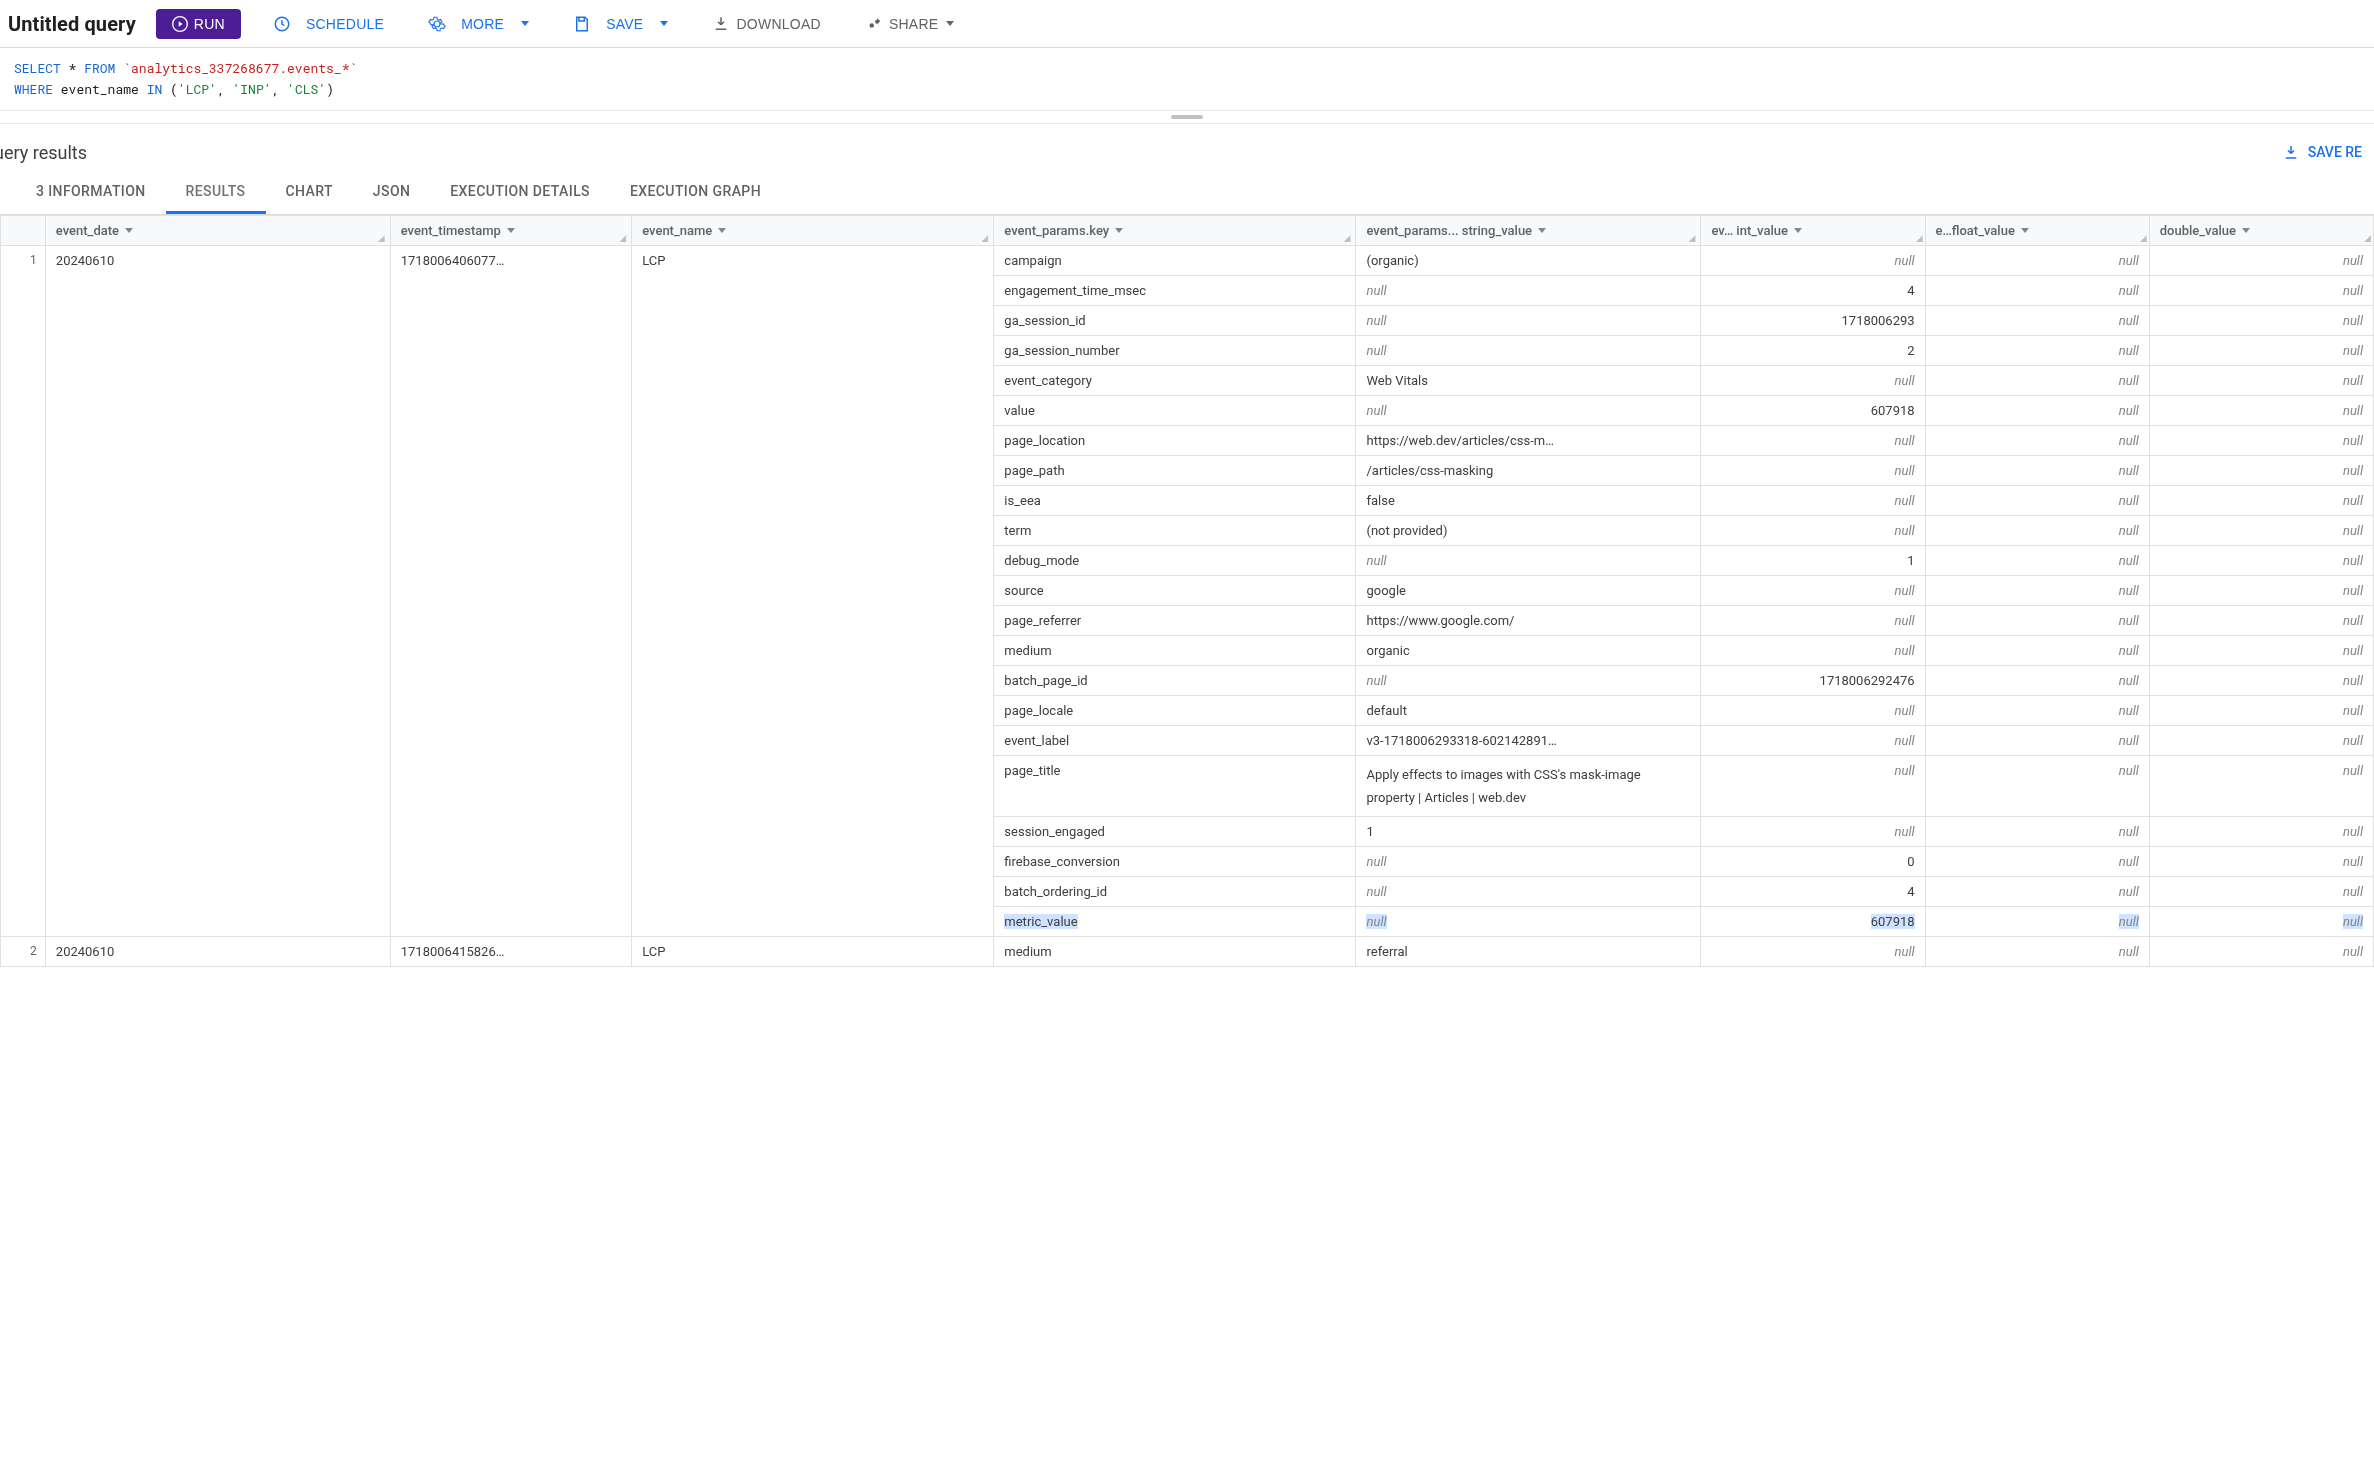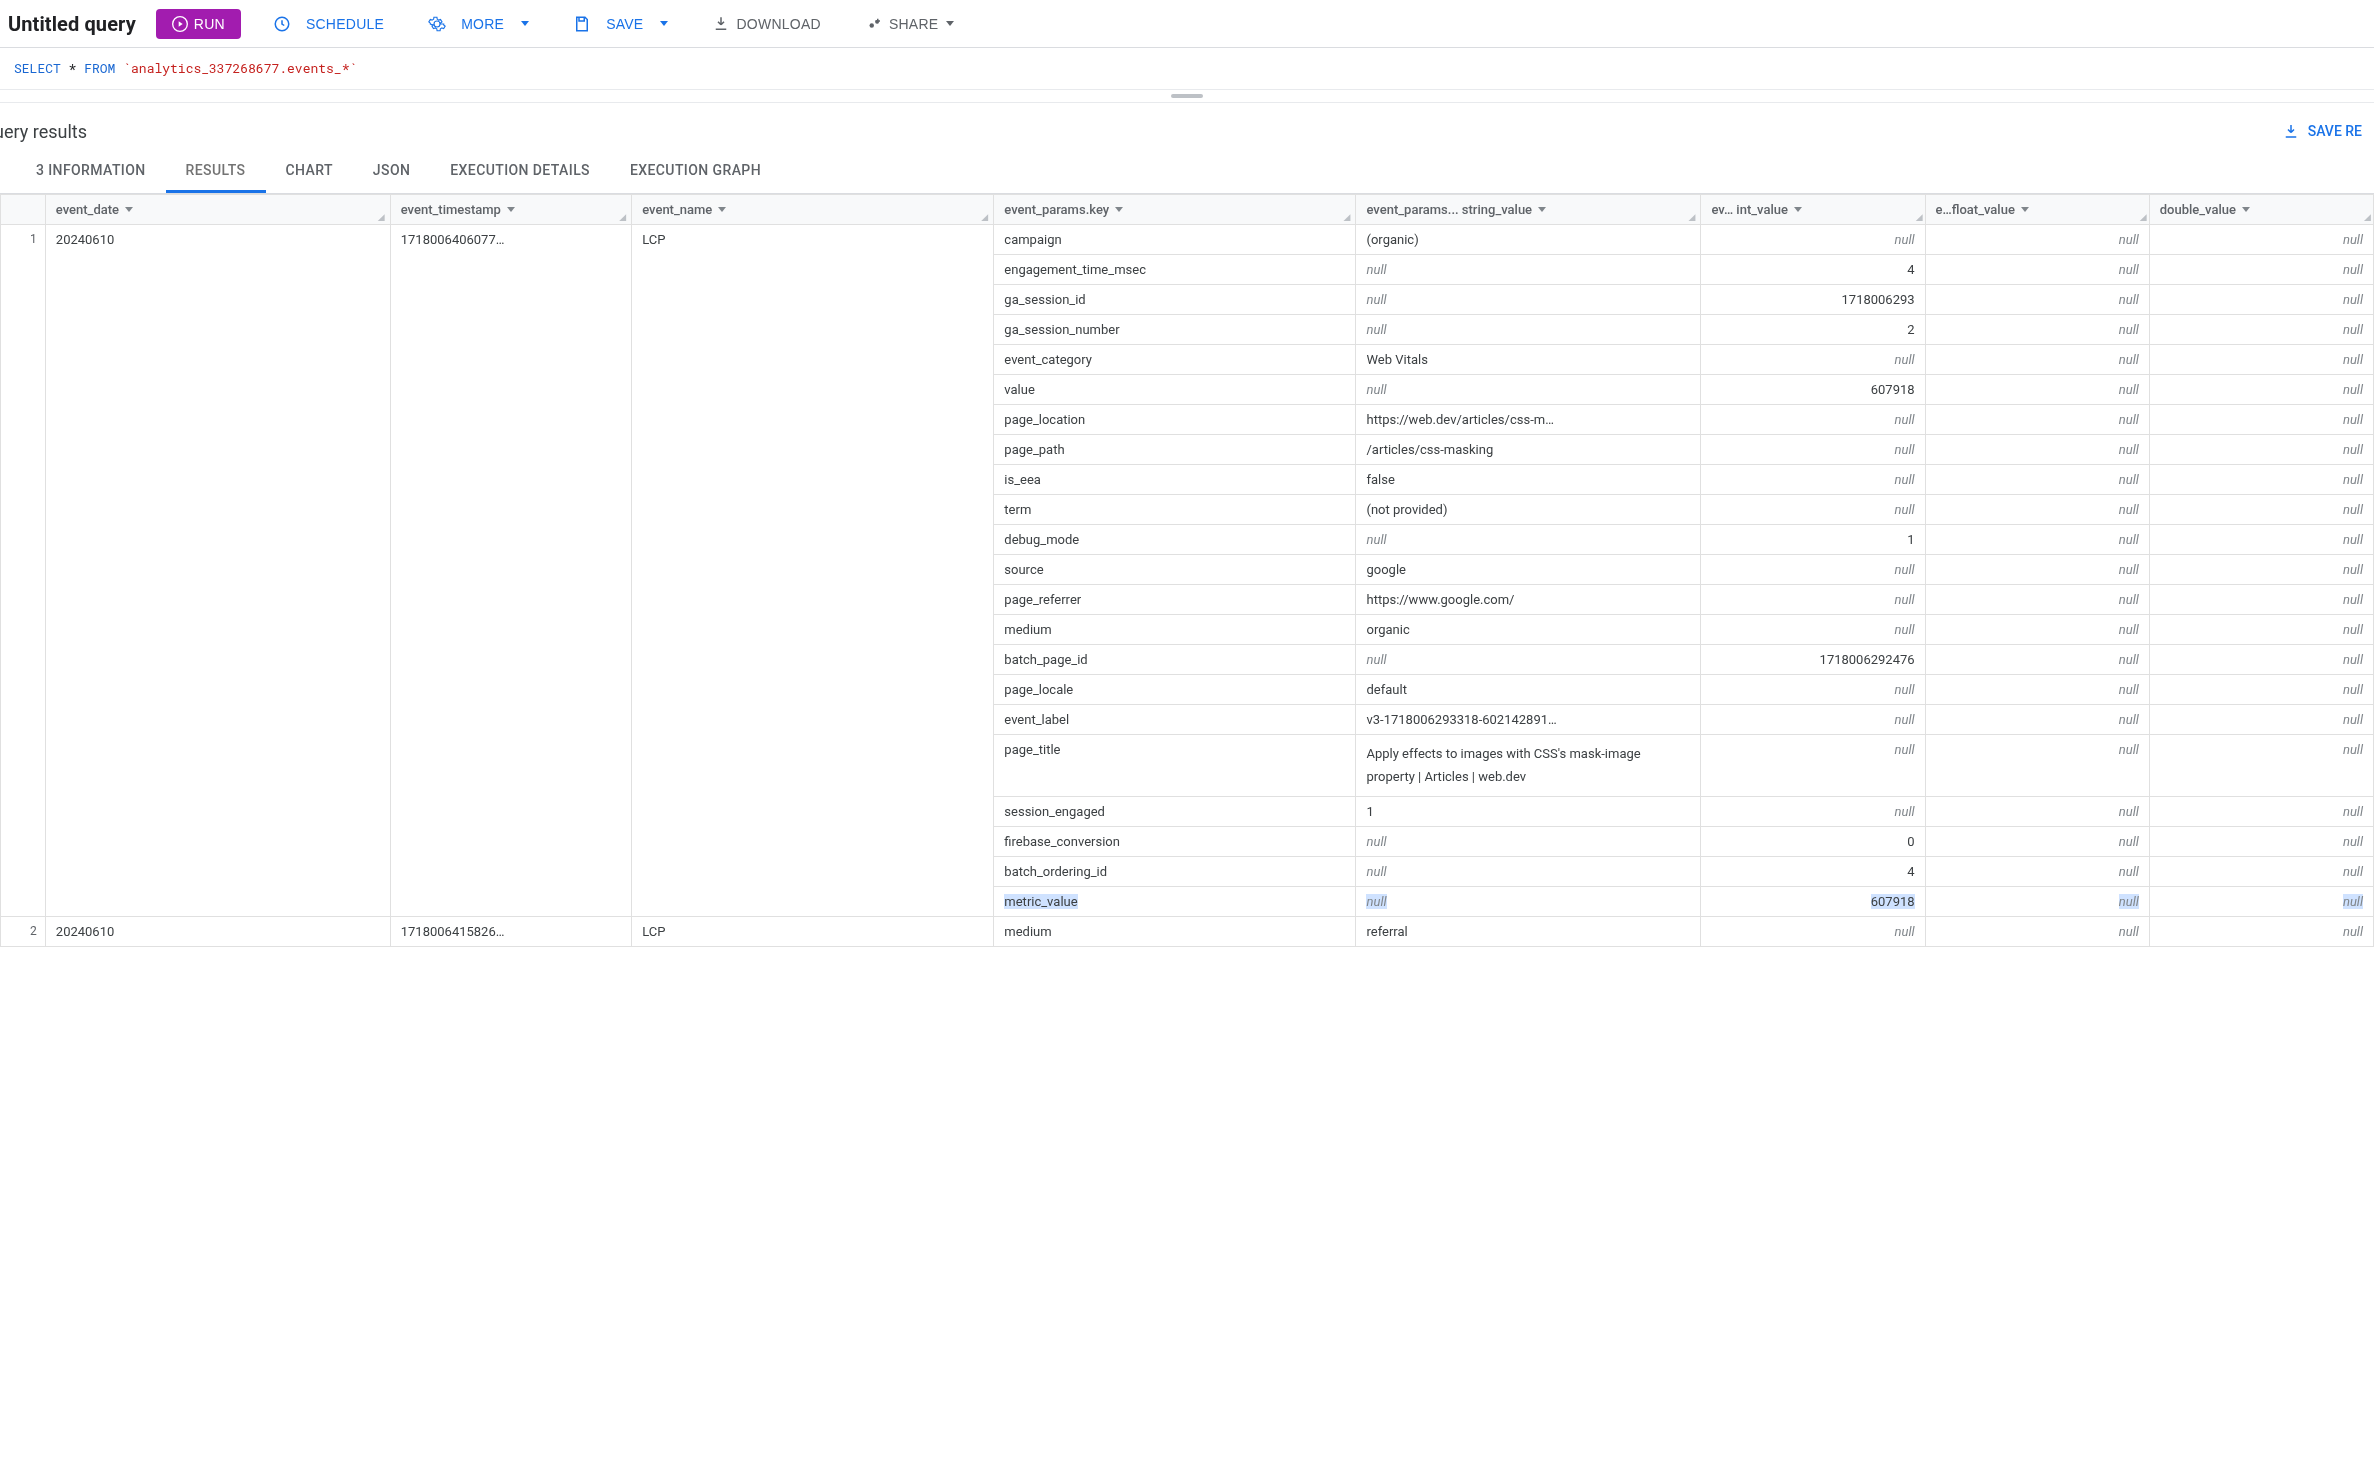--- a/index.html
+++ b/index.html
@@ -2,21 +2,21 @@
 <html><head>
 <meta charset="utf-8">
 <style>
   * { box-sizing: border-box; margin: 0; padding: 0; }
   body { font-family: Roboto, "Helvetica Neue", Arial, sans-serif; font-size: 13px; color: #3c4043; background: #fff; overflow-x: hidden; }
   
   
   .toolbar { display: flex; align-items: center; height: 48px; padding: 0 8px; border-bottom: 1px solid #dadce0; gap: 4px; }
   .title { font-size: 20px; font-weight: 700; color: #202124; padding: 0 16px 0 0; letter-spacing: 0.1px; }
   .btn { display: inline-flex; align-items: center; gap: 6px; padding: 6px 12px; border: none; background: transparent; cursor: pointer; font-size: 14px; font-weight: 500; letter-spacing: 0.25px; border-radius: 4px; }
-  .btn-primary { background: #a21caf; color: #fff; padding: 7px 16px; }
+  .btn-primary { background: #4c1d95; color: #fff; padding: 7px 16px; }
   .btn-link { color: #1a73e8; gap: 15px; }
   .btn-muted { color: #5f6368; }
   .btn svg { width: 18px; height: 18px; }
   .btn-primary svg { width: 16px; height: 16px; }
   .caret { width: 0; height: 0; border-left: 4px solid transparent; border-right: 4px solid transparent; border-top: 5px solid currentColor; margin-left: 2px; }
   .spacer-sm { width: 12px; }
   
   
   .editor { font-family: "Roboto Mono", Menlo, Consolas, monospace; font-size: 13px; padding: 10px 14px; line-height: 1.6; color: #202124; }
   .kw { color: #1967d2; }
@@ -114,20 +114,23 @@
       </svg>
     <span>SHARE</span>
     <span class="caret"></span>
   </button>
 </div>
 
 <div class="editor">
   <div>
     <span class="kw">SELECT</span><span> * </span><span class="kw">FROM</span><span class="tbl"> `analytics_337268677.events_*`</span>
   </div>
+  <div>
+    <span class="kw">WHERE</span><span> event_name </span><span class="kw">IN</span><span> (</span><span class="str">'LCP'</span><span>, </span><span class="str">'INP'</span><span>, </span><span class="str">'CLS'</span><span>)</span>
+  </div>
 </div>
 
 <div class="handle-bar">
     <div class="grip"></div>
   </div>
 
 <div class="results-header">
   <span class="results-title">uery results</span>
   <span class="save-results">
     <svg width="18" height="18" viewBox="0 0 24 24" fill="none" stroke="#1a73e8" stroke-width="2">

